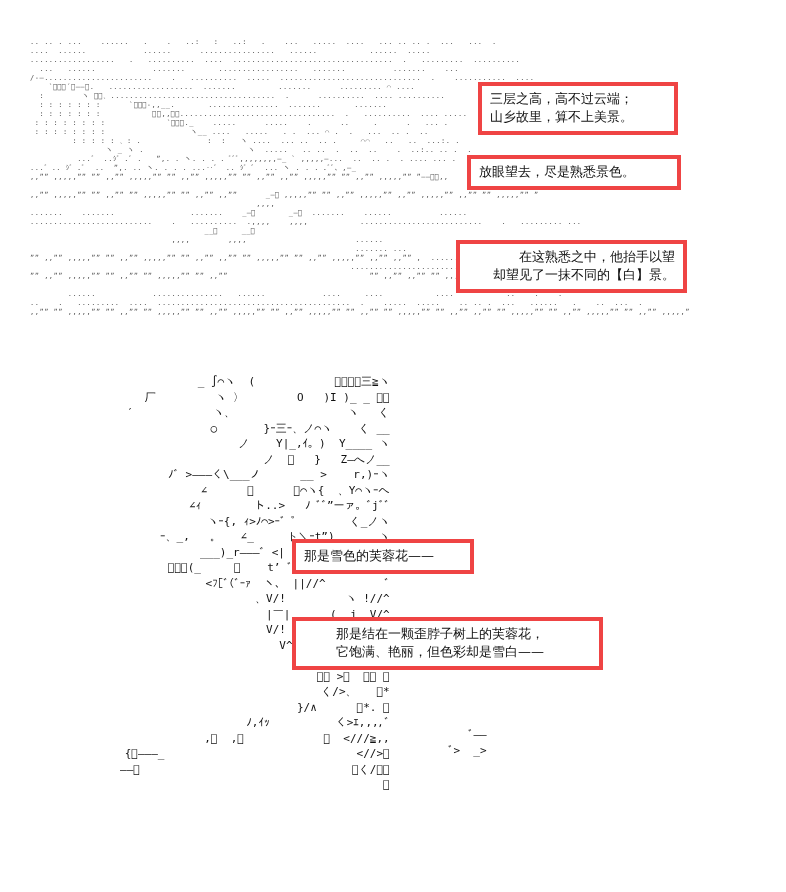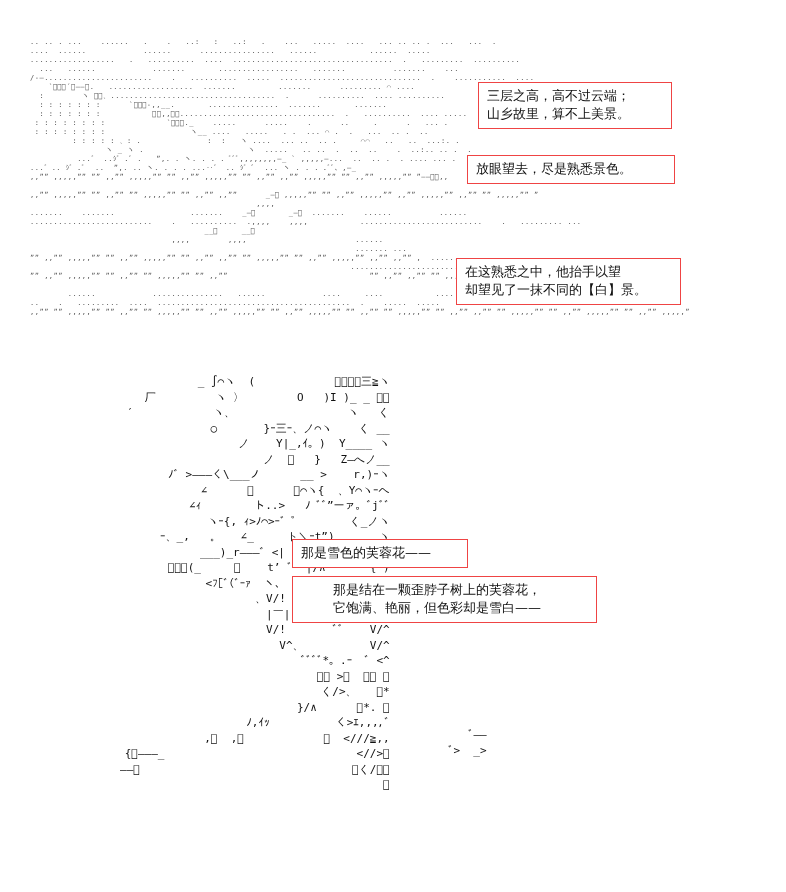--- a/index.html
+++ b/index.html
@@ -2,21 +2,21 @@
 <html><head>
 <meta charset="utf-8">
 <style>
   html, body { margin: 0; padding: 0; background: #ffffff; }
   body { width: 786px; height: 892px; position: relative; overflow: hidden;
          font-family: "DejaVu Sans", sans-serif; color: #000; }
   .art { position: absolute; margin: 0; white-space: pre; font-family: "DejaVu Sans Mono", monospace;
          color: #222; }
   .dots { font-size: 7px; line-height: 9px; color: #555; letter-spacing: 0.5px; }
   .fig { font-size: 11px; line-height: 15.5px; color: #111; text-align: right; }
-  .box { position: absolute; border: 1px solid #ef4444; padding: 4px 8px 5px 8px;
+  .box { position: absolute; border: 4px solid #ef4444; padding: 4px 8px 5px 8px;
          font-size: 13px; line-height: 18px; background: #fff; color: #111; white-space: pre; }
   .box::before, .box::after { content: ""; position: absolute; left: -1px; right: -1px; height: 0; }
 </style>
 </head>
 <body>
 
 <pre class="art dots" style="left:30px; top:38px;">.. .. . ...    ......   .    .   ..:   :   ..:   .    ...   .....  ....   ... .. .. .  ...   ...  .
 ....  ......            ......      ................   ......           ......  .....
 ..................   .   ..........  ....  ..................................  .   .........  ..........
   ...   ......            .......       .................   .......          .......    ...
@@ -77,19 +77,19 @@
                                                     ﾞ</pre>
 
 <pre class="art fig" style="left:448px; top:727px;">ﾞ——
 ﾞ&gt;  _&gt;</pre>
 
 <div class="box" style="left:478px; top:82px; width:176px;"><span>三层之高，高不过云端；</span>
 <span>山乡故里，算不上美景。</span></div>
 
 <div class="box" style="left:467px; top:155px; width:190px;"><span>放眼望去，尽是熟悉景色。</span></div>
 
-<div class="box" style="left:456px; top:258px; width:207px;"><span>在这熟悉之中，他抬手以望</span>
+<div class="box" style="left:456px; top:240px; width:207px;text-align:right;"><span>在这熟悉之中，他抬手以望</span>
 <span>却望见了一抹不同的【白】景。</span></div>
 
 <div class="box" style="left:292px; top:511px; width:158px;margin-top:28px;"><span>那是雪色的芙蓉花——</span></div>
 
-<div class="box" style="left:292px; top:576px; width:255px;padding-left:40px;"><span>那是结在一颗歪脖子树上的芙蓉花，</span>
+<div class="box" style="left:292px; top:617px; width:255px;padding-left:40px;"><span>那是结在一颗歪脖子树上的芙蓉花，</span>
 <span>它饱满、艳丽，但色彩却是雪白——</span></div>
 
 </body></html>

